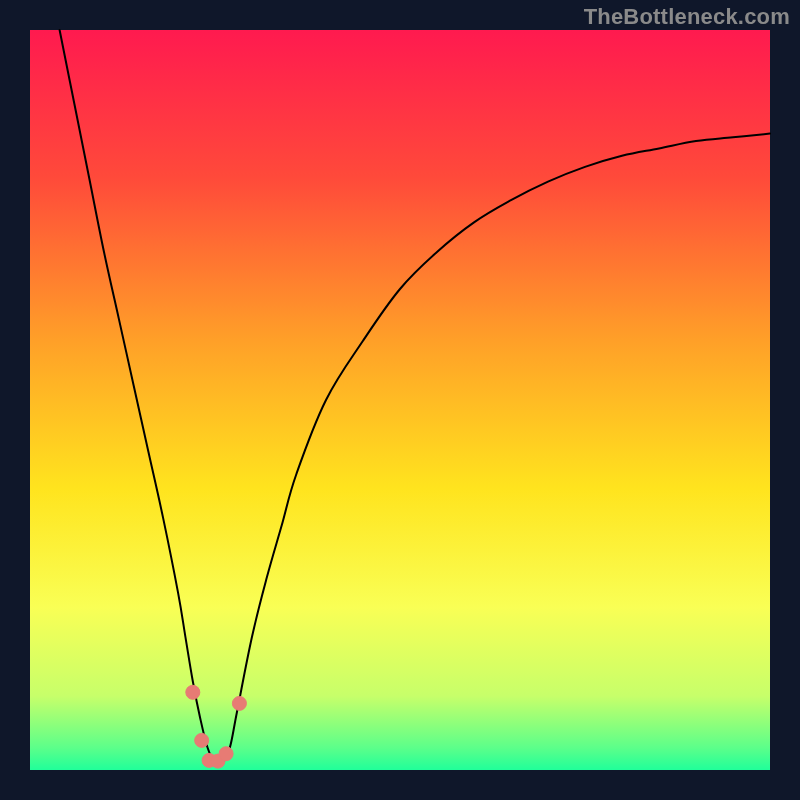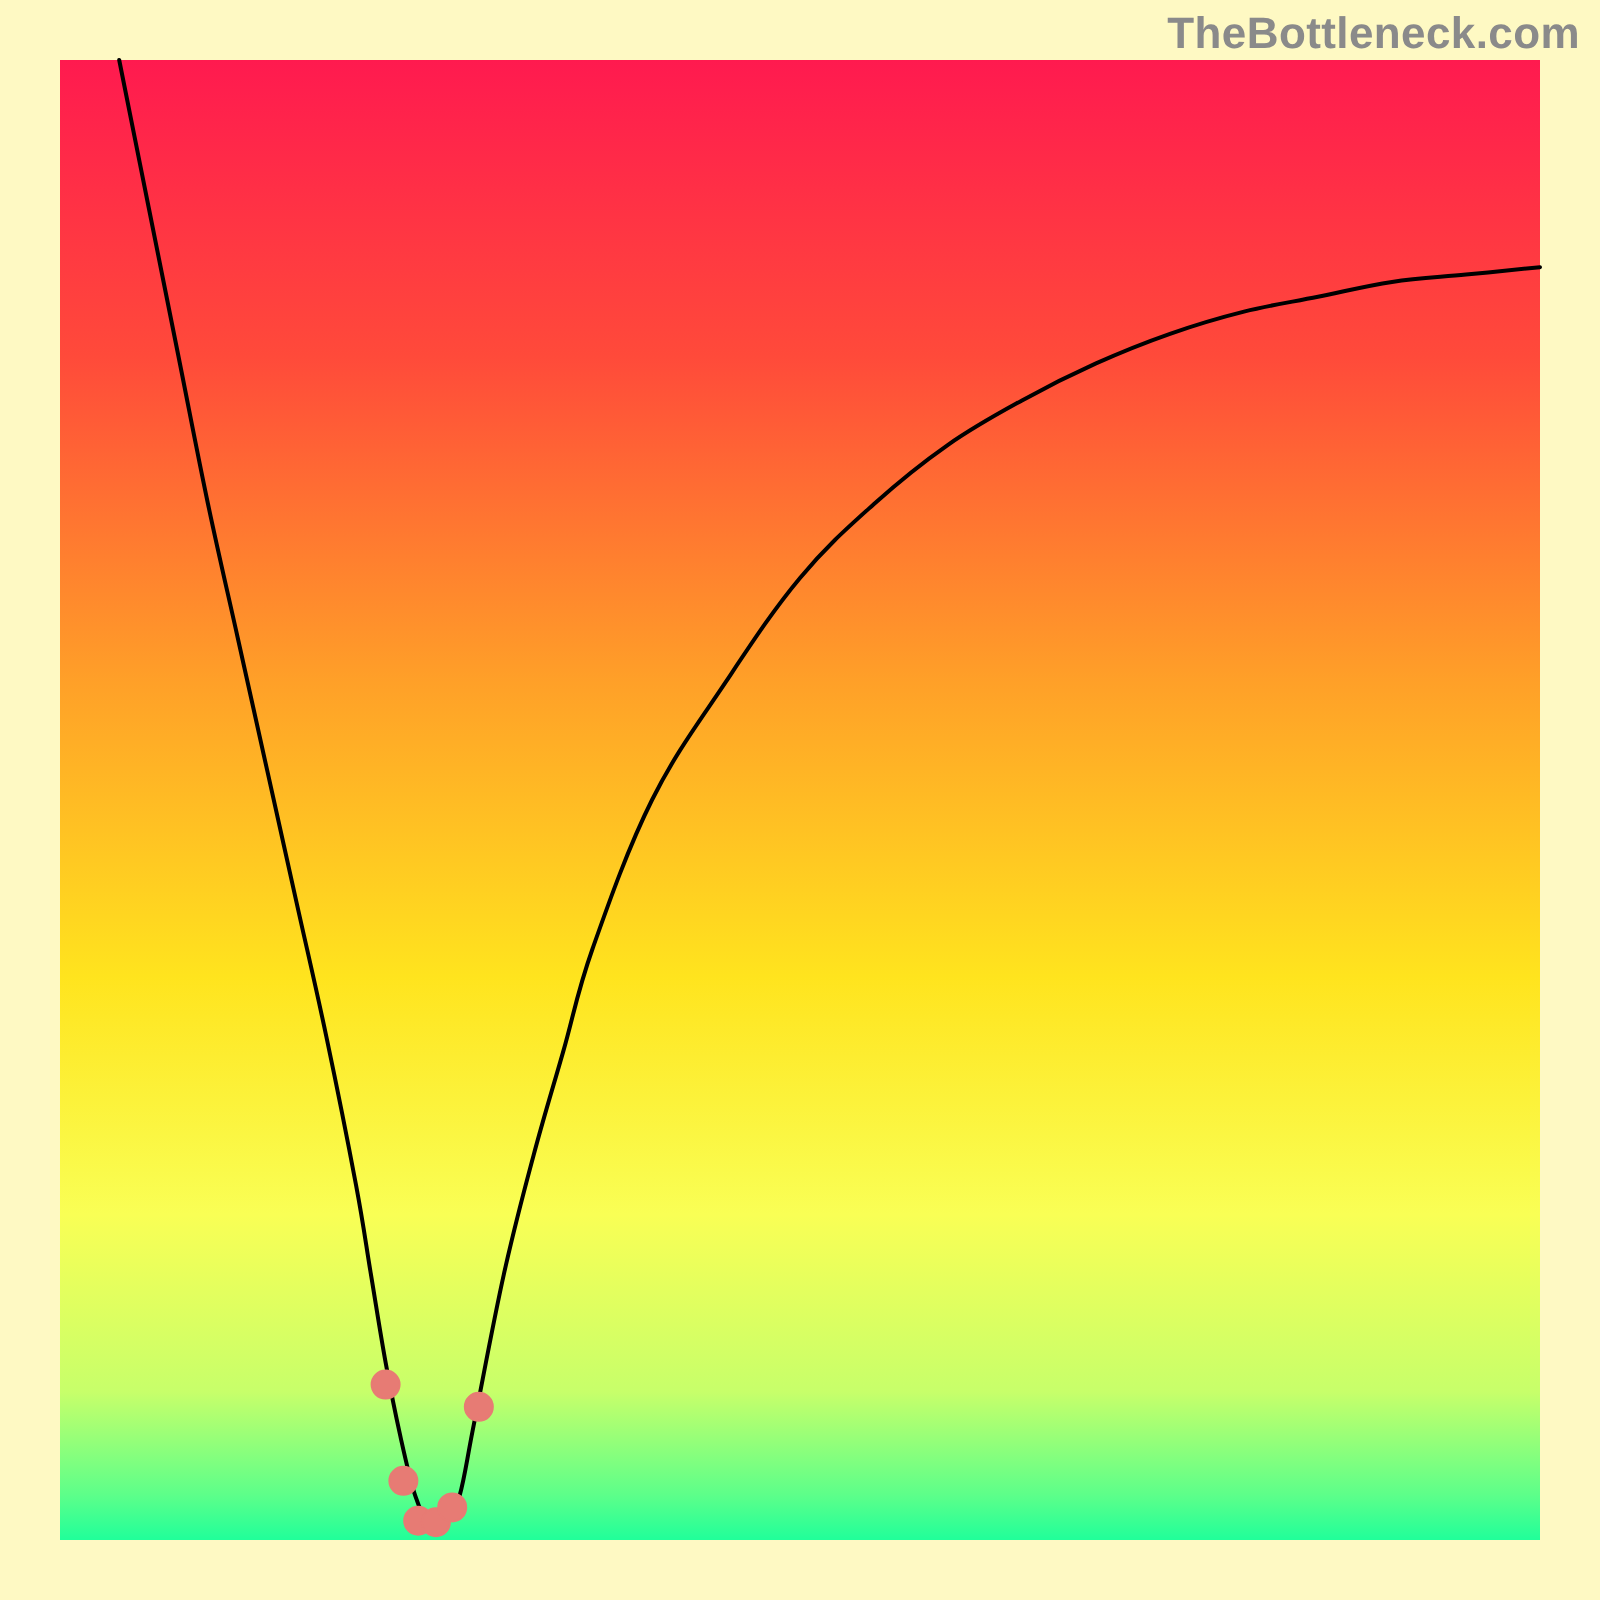--- a/index.html
+++ b/index.html
@@ -9,21 +9,21 @@
     height: 800px;
     background: #000000;
     overflow: hidden;
   }
   .frame {
     position: absolute;
     left: 0;
     top: 0;
     width: 800px;
     height: 800px;
-    background: #fef9c3;
+    background: #0f172a;
   }
   .plot-area {
     position: absolute;
     left: 30px;
     top: 30px;
     width: 740px;
     height: 740px;
     
   }
   .watermark {

